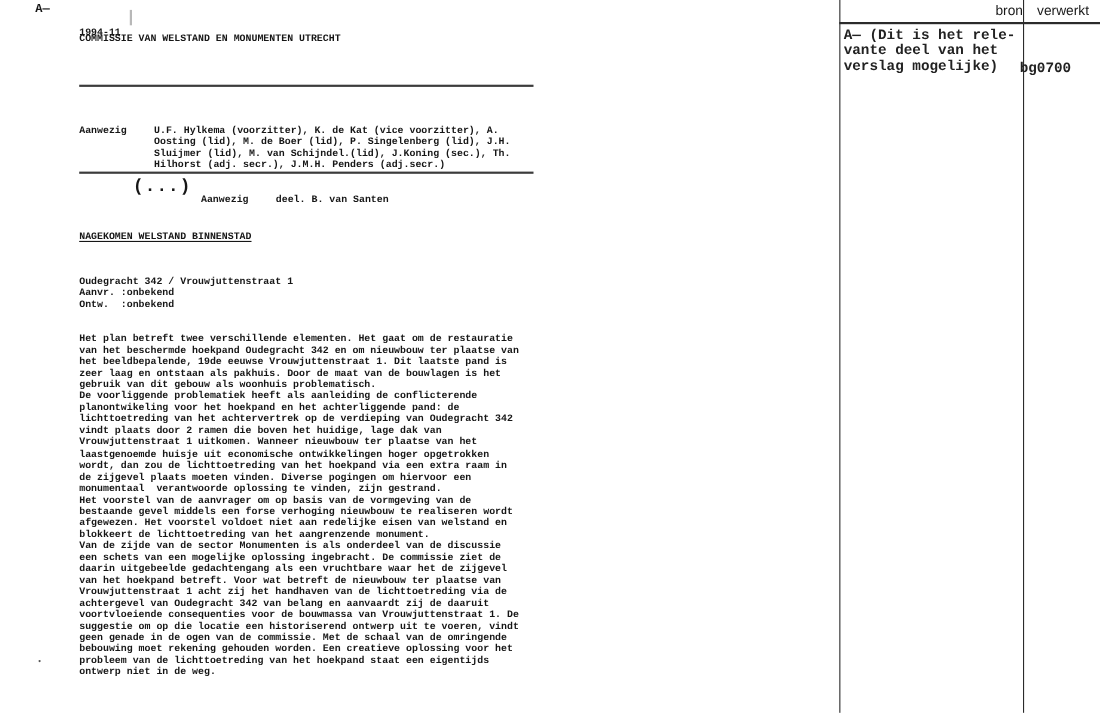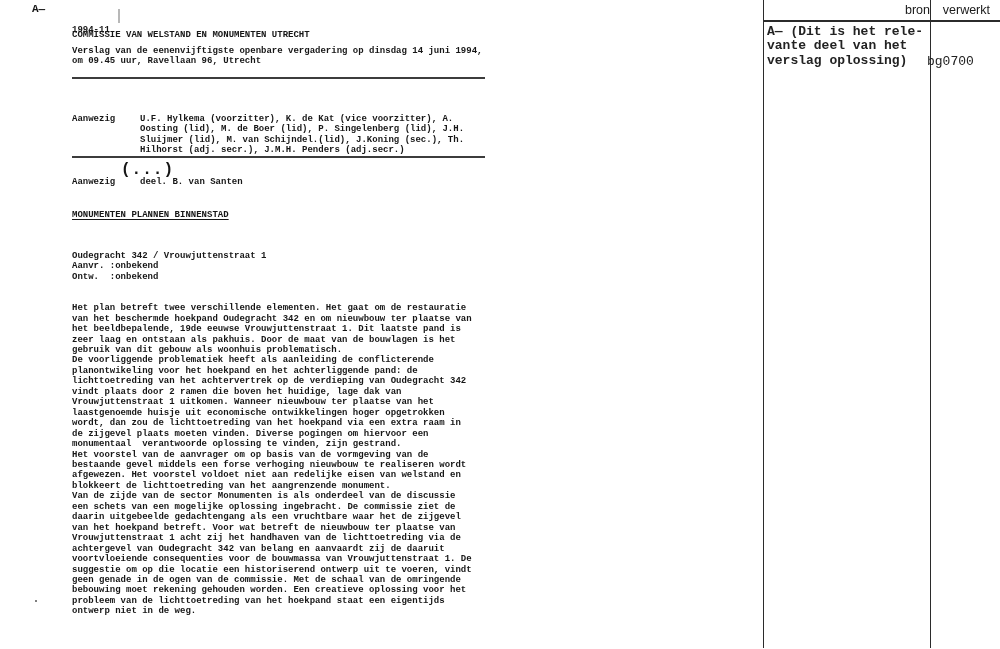--- a/index.html
+++ b/index.html
@@ -33,21 +33,21 @@
   .doc-title   { left: 72px; top: 14px; margin-top: 16px; }
   .doc-number  { left: 72px; top: 25px; text-align: right; }
   .doc-subtitle{ left: 72px; top: 46px; }
   .rule {
     left: 72px; width: 413px; height: 2px;
     background: #3c3c3c;
   }
   .rule-1 { top: 77px; }
   .rule-2 { top: 156px; }
   .attendance { left: 72px; top: 93px; }
-  .att-row { display: flex; align-items: flex-start; }
+  .att-row { display: flex; align-items: flex-start; justify-content: center; }
   .att-label { width: 68px; flex: 0 0 68px; }
   .att-value { white-space: pre; }
   .omission {
     left: 121px; top: 165px;
     font-size: 16px; font-weight: bold; letter-spacing: 1px;
   }
   .section-heading {
     left: 72px; top: 210px;
     text-decoration: underline;
     text-underline-offset: 2px;
@@ -76,36 +76,34 @@
   .col-label-verwerkt { left: 930px; width: 60px; }
   .side-annotation {
     left: 767px; top: 25px;
     font-size: 13px; line-height: 14.4px;
     font-weight: bold;
     color: #222222;
     white-space: pre;
   }
   .verwerkt-code {
     left: 927px; top: 54px;
-    font-size: 13px; font-weight: normal; color: #222222;
+    font-size: 13px; font-weight: bold; color: #222222;
     white-space: pre;
   }
 </style>
 </head>
 <body>
 
 <div class="page">
 
   <div class="abs tw margin-mark">A—</div>
   <div class="abs pencil-tick"></div>
 
   <div class="abs tw doc-title">COMMISSIE VAN WELSTAND EN MONUMENTEN UTRECHT</div>
   <div class="abs tw doc-number">1994-11</div>
-  <div class="abs tw doc-subtitle">Verslag van de eenenvijftigste openbare vergadering op dinsdag 14 juni 1994,
-om 09.45 uur, Ravellaan 96, Utrecht</div>
 
   <div class="abs rule rule-1"></div>
 
   <div class="abs tw attendance">
     <div class="att-row">
       <span class="att-label">Aanwezig</span>
       <span class="att-value">U.F. Hylkema (voorzitter), K. de Kat (vice voorzitter), A.
 Oosting (lid), M. de Boer (lid), P. Singelenberg (lid), J.H.
 Sluijmer (lid), M. van Schijndel.(lid), J.Koning (sec.), Th.
 Hilhorst (adj. secr.), J.M.H. Penders (adj.secr.)</span>
@@ -113,21 +111,21 @@
     <div class="att-row">
       <span class="att-label">Aanwezig</span>
       <span class="att-value">deel. B. van Santen</span>
     </div>
   </div>
 
   <div class="abs rule rule-2"></div>
 
   <div class="abs tw omission">(...)</div>
 
-  <div class="abs tw section-heading">MONUMENTEN PLANNEN BINNENSTAD</div>
+  <div class="abs tw section-heading">NAGEKOMEN WELSTAND BINNENSTAD</div>
 
   <div class="abs tw case-block">
     <div class="case-info">Oudegracht 342 / Vrouwjuttenstraat 1
 Aanvr. :onbekend
 Ontw.  :onbekend</div>
     <div class="case-body">Het plan betreft twee verschillende elementen. Het gaat om de restauratie
 van het beschermde hoekpand Oudegracht 342 en om nieuwbouw ter plaatse van
 het beeldbepalende, 19de eeuwse Vrouwjuttenstraat 1. Dit laatste pand is
 zeer laag en ontstaan als pakhuis. Door de maat van de bouwlagen is het
 gebruik van dit gebouw als woonhuis problematisch.
@@ -162,16 +160,16 @@
 
   <div class="abs vline vline-1"></div>
   <div class="abs vline vline-2"></div>
   <div class="abs form-header-underline"></div>
 
   <div class="abs col-label col-label-bron">bron</div>
   <div class="abs col-label col-label-verwerkt">verwerkt</div>
 
   <div class="abs side-annotation">A— (Dit is het rele-
 vante deel van het
-verslag oplossing)</div>
+verslag mogelijke)</div>
   <div class="abs verwerkt-code">bg0700</div>
 
 </div>
 
 </body></html>

